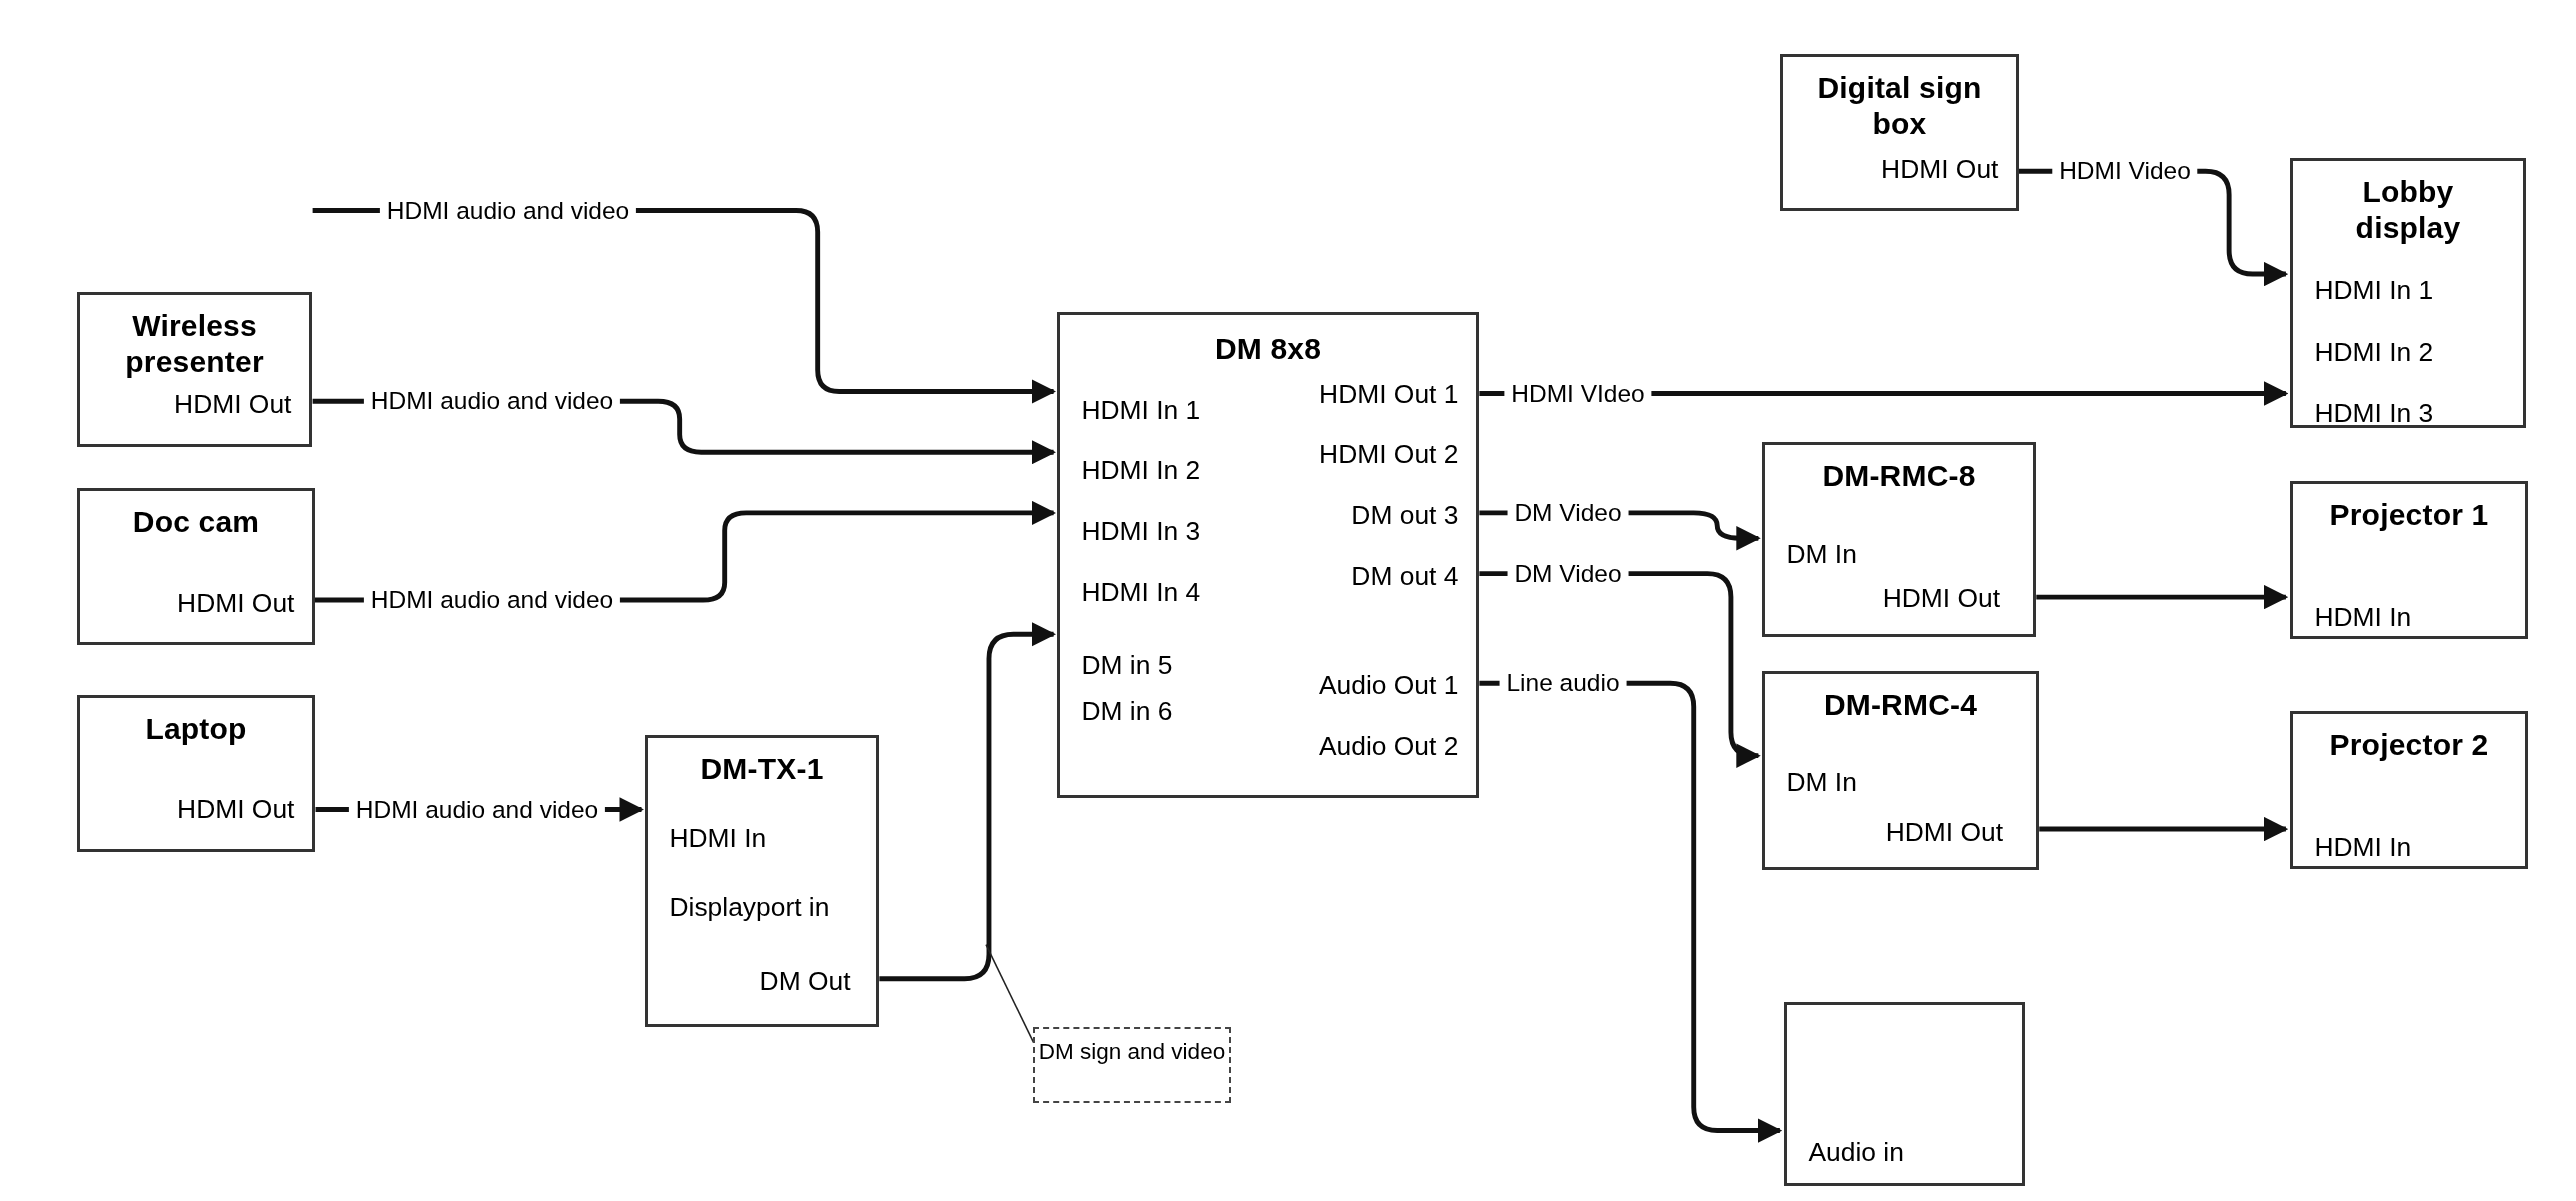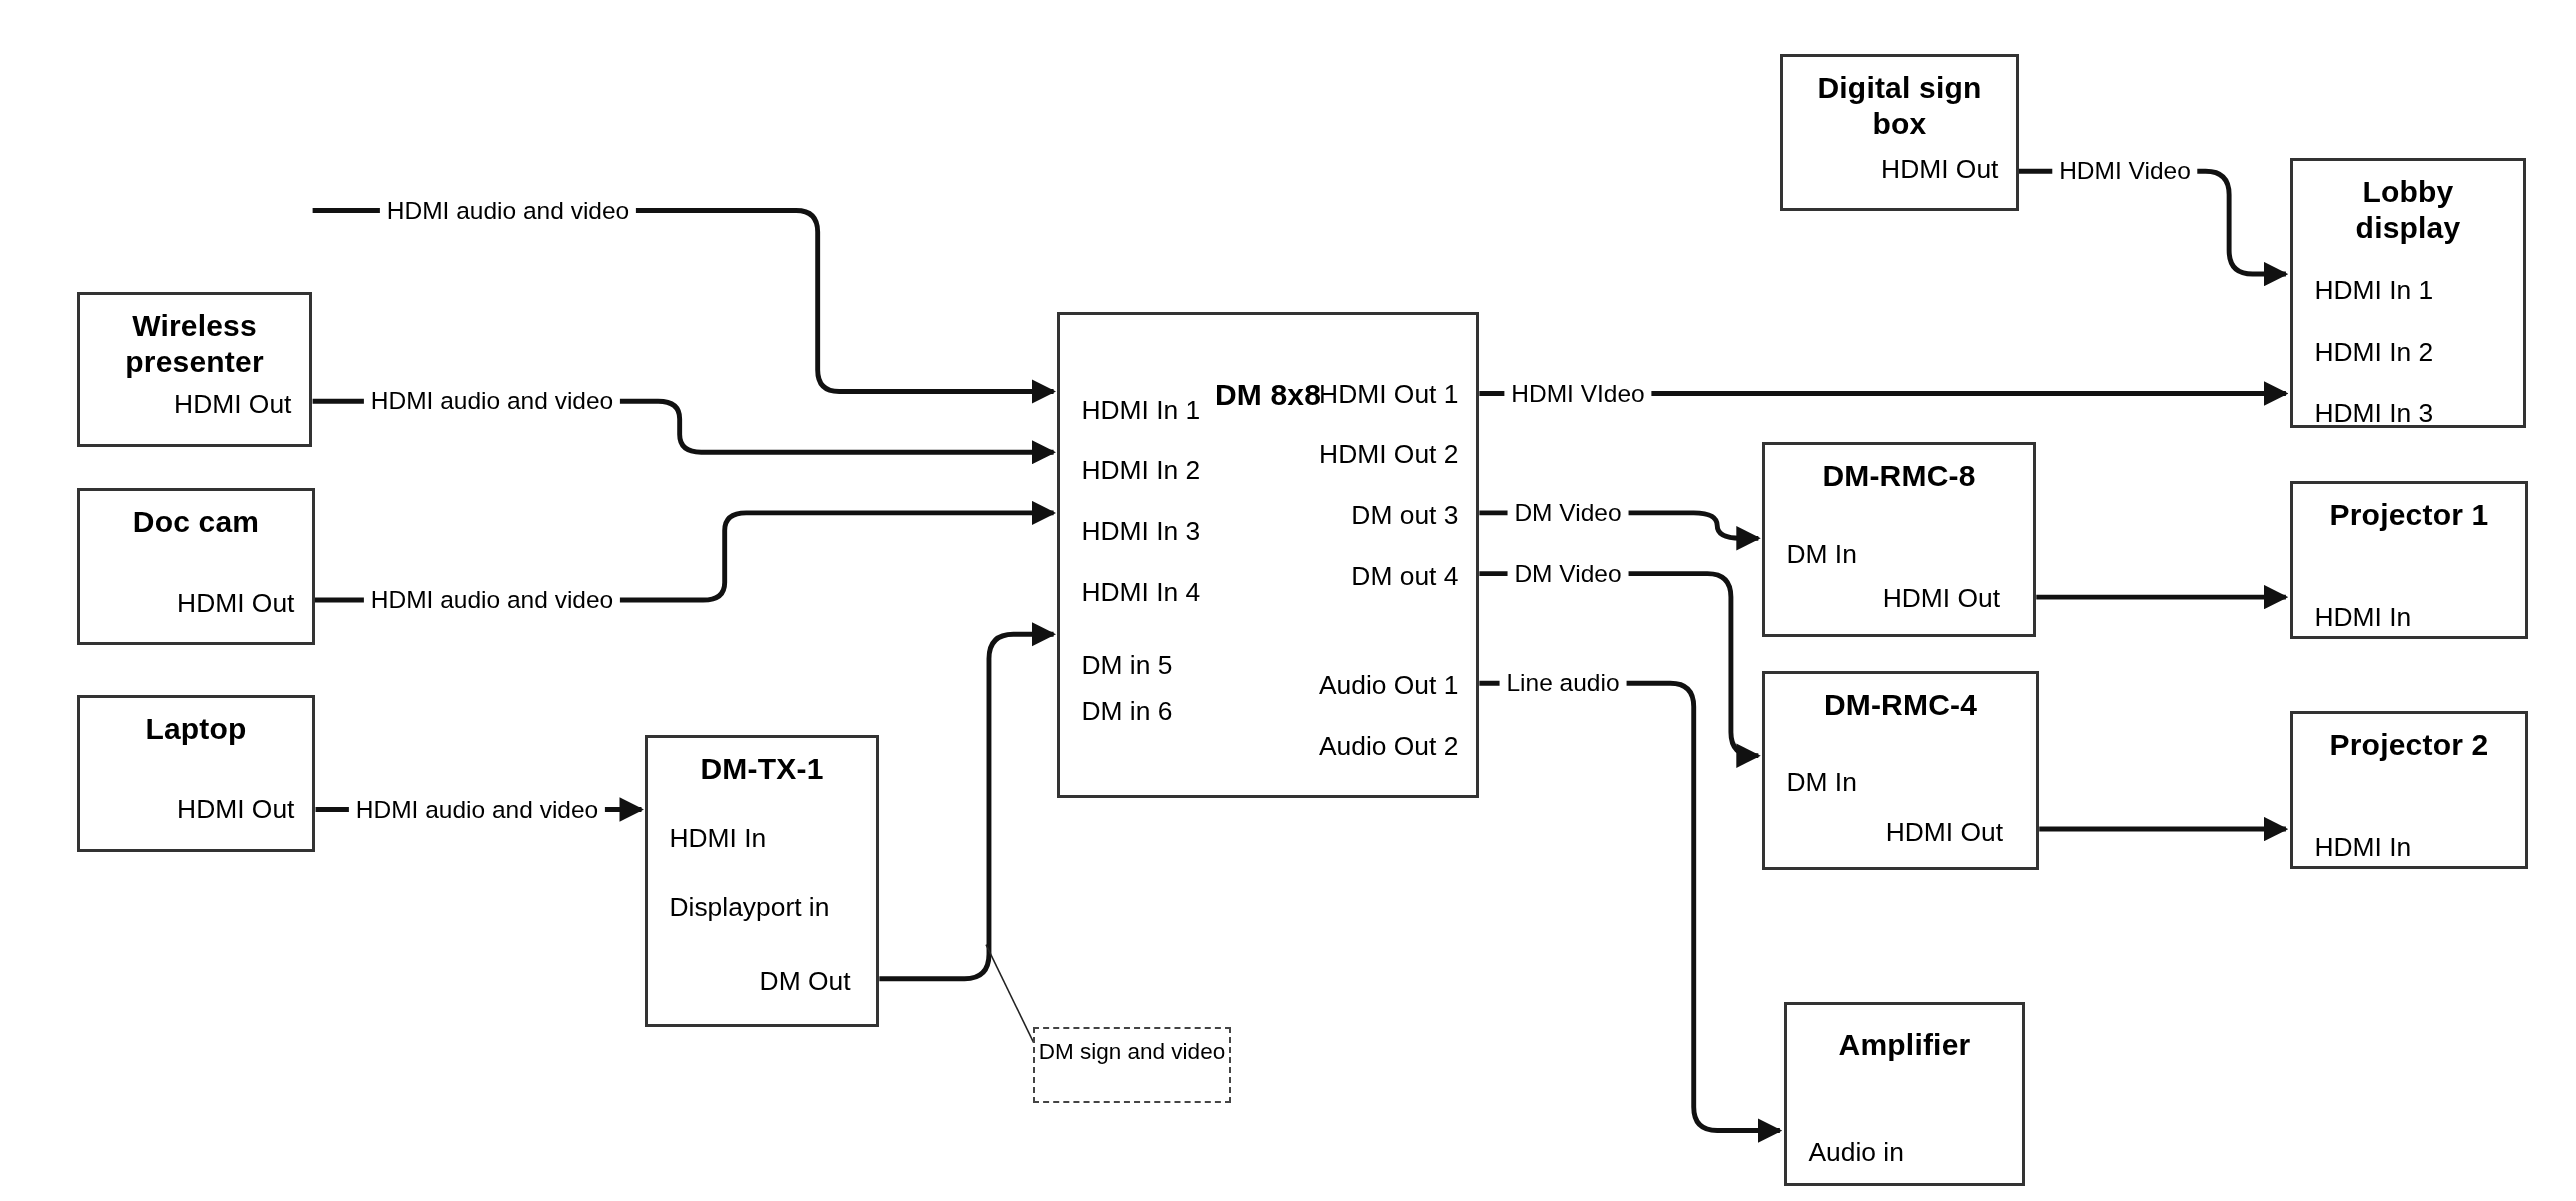--- a/index.html
+++ b/index.html
@@ -64,21 +64,21 @@
   </div>
 
   <div class="node" style="left:645px;top:735px;width:234px;height:292px;">
     <div class="title">DM-TX-1</div>
     <div class="port pl" style="top:70px;">HDMI In</div>
     <div class="port pl" style="top:139px;">Displayport in</div>
     <div class="port pr" style="top:229px;right:25.5px;">DM Out</div>
   </div>
 
   <div class="node" style="left:1057px;top:312px;width:422px;height:486px;">
-    <div class="title" style="padding-top:29px;margin-top:33px;">DM 8x8</div>
+    <div class="title" style="padding-top:16px;">DM 8x8</div>
     <div class="port pl" style="top:65px;">HDMI In 1</div>
     <div class="port pl" style="top:125px;">HDMI In 2</div>
     <div class="port pl" style="top:186px;">HDMI In 3</div>
     <div class="port pl" style="top:247px;">HDMI In 4</div>
     <div class="port pl" style="top:320px;">DM in 5</div>
     <div class="port pl" style="top:366px;">DM in 6</div>
     <div class="port pr" style="top:65px;">HDMI Out 1</div>
     <div class="port pr" style="top:125px;">HDMI Out 2</div>
     <div class="port pr" style="top:186px;">DM out 3</div>
     <div class="port pr" style="top:247px;">DM out 4</div>
@@ -116,21 +116,20 @@
     <div class="port pl" style="top:78px;">DM In</div>
     <div class="port pr" style="top:144px;right:33px;">HDMI Out</div>
   </div>
 
   <div class="node" style="left:2290px;top:711px;width:238px;height:158px;">
     <div class="title">Projector 2</div>
     <div class="port pl" style="top:103px;">HDMI In</div>
   </div>
 
   <div class="node" style="left:1784px;top:1002px;width:241px;height:184px;">
-    <div class="title" style="padding-top:21.5px;">Amplifier</div>
     <div class="port pl" style="top:117px;">Audio in</div>
   </div>
 
   <div class="wire-label" style="left:508px;top:211px;">HDMI audio and video</div>
   <div class="wire-label" style="left:492px;top:401px;">HDMI audio and video</div>
   <div class="wire-label" style="left:492px;top:600px;">HDMI audio and video</div>
   <div class="wire-label" style="left:477px;top:810px;">HDMI audio and video</div>
   <div class="wire-label" style="left:1578px;top:394px;">HDMI VIdeo</div>
   <div class="wire-label" style="left:2125px;top:171px;">HDMI Video</div>
   <div class="wire-label" style="left:1568px;top:513px;">DM Video</div>

